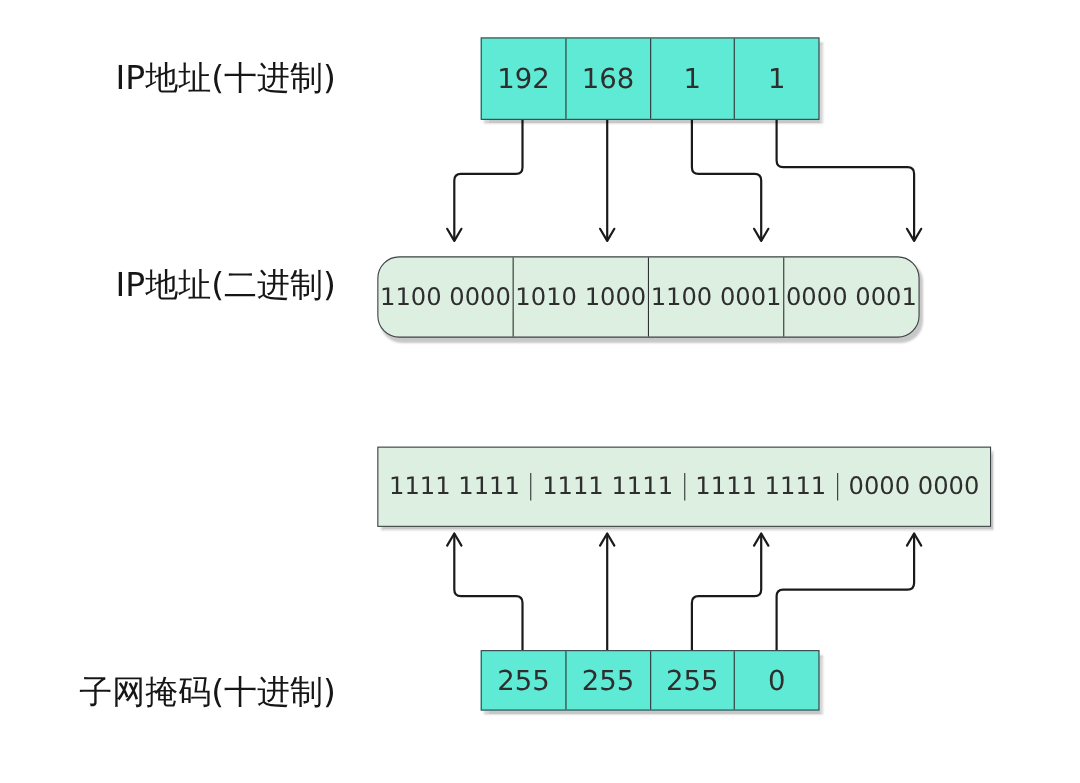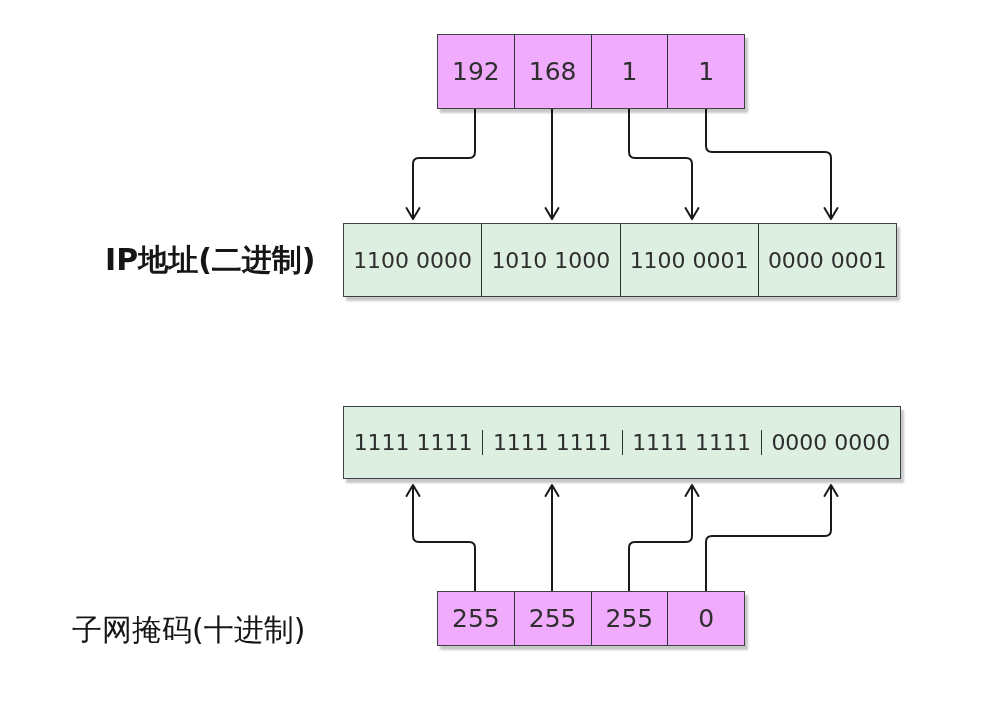--- a/index.html
+++ b/index.html
@@ -25,21 +25,21 @@
     border:1.5px solid #3d4145;
     box-shadow:3px 4px 2px rgba(0,0,0,0.22);
   }
   .box-row .cell{
     flex:1;
     display:flex;align-items:center;justify-content:center;
     color:#2e2e2e;
     white-space:nowrap;
   }
   .box-row .cell + .cell{border-left:1.5px solid #2e3234;}
-  .row-blue{background:#f0abfc;}
+  .row-blue{background:#5eead4;}
   .row-green{background:#ddefe1;}
   .dec .cell{font-size:25px;}
   .bin .cell{font-size:22px;}
 </style>
 </head>
 <body>
 
 <div class="stage">
 
   <svg class="arrow-layer" viewBox="0 0 982 712" xmlns="http://www.w3.org/2000/svg">
@@ -51,34 +51,35 @@
     <path class="arrow" marker-end="url(#ah)" d="M475 109 L475 152 Q475 158 469 158 L419 158 Q413 158 413 164 L413 219"></path>
     <path class="arrow" marker-end="url(#ah)" d="M552 109 L552 219"></path>
     <path class="arrow" marker-end="url(#ah)" d="M629 109 L629 152 Q629 158 635 158 L686 158 Q692 158 692 164 L692 219"></path>
     <path class="arrow" marker-end="url(#ah)" d="M706 109 L706 146 Q706 152 712 152 L825 152 Q831 152 831 158 L831 219"></path>
     <path class="arrow" marker-end="url(#ah)" d="M475 591 L475 548 Q475 542 469 542 L419 542 Q413 542 413 536 L413 485"></path>
     <path class="arrow" marker-end="url(#ah)" d="M552 591 L552 485"></path>
     <path class="arrow" marker-end="url(#ah)" d="M629 591 L629 548 Q629 542 635 542 L686 542 Q692 542 692 536 L692 485"></path>
     <path class="arrow" marker-end="url(#ah)" d="M706 591 L706 542 Q706 536 712 536 L825 536 Q831 536 831 530 L831 485"></path>
   </svg>
 
+  <div class="row-label" style="left:105px;top:54px;">IP地址(十进制)</div>
 
-  <div class="row-label" style="left:105px;top:242px;font-weight:bold;">IP地址(二进制)</div>
+  <div class="row-label" style="left:105px;top:242px;">IP地址(二进制)</div>
 
 
   <div class="row-label" style="left:72px;top:612px;">子网掩码(十进制)</div>
 
   <div class="box-row row-blue dec" style="left:437px;top:34px;width:308px;height:75px;">
     <div class="cell">192</div>
     <div class="cell">168</div>
     <div class="cell">1</div>
     <div class="cell">1</div>
   </div>
 
-  <div class="box-row row-green bin" style="left:343px;top:223px;width:554px;height:74px;">
+  <div class="box-row row-green bin" style="left:343px;top:233px;width:493px;height:74px;border-radius:20px;">
     <div class="cell">1100 0000</div>
     <div class="cell">1010 1000</div>
     <div class="cell">1100 0001</div>
     <div class="cell">0000 0001</div>
   </div>
 
   <div class="box-row row-green bin" style="left:343px;top:406px;width:558px;height:73px;align-items:center;">
     <div class="cell">1111 1111</div>
     <div class="cell">1111 1111</div>
     <div class="cell">1111 1111</div>

